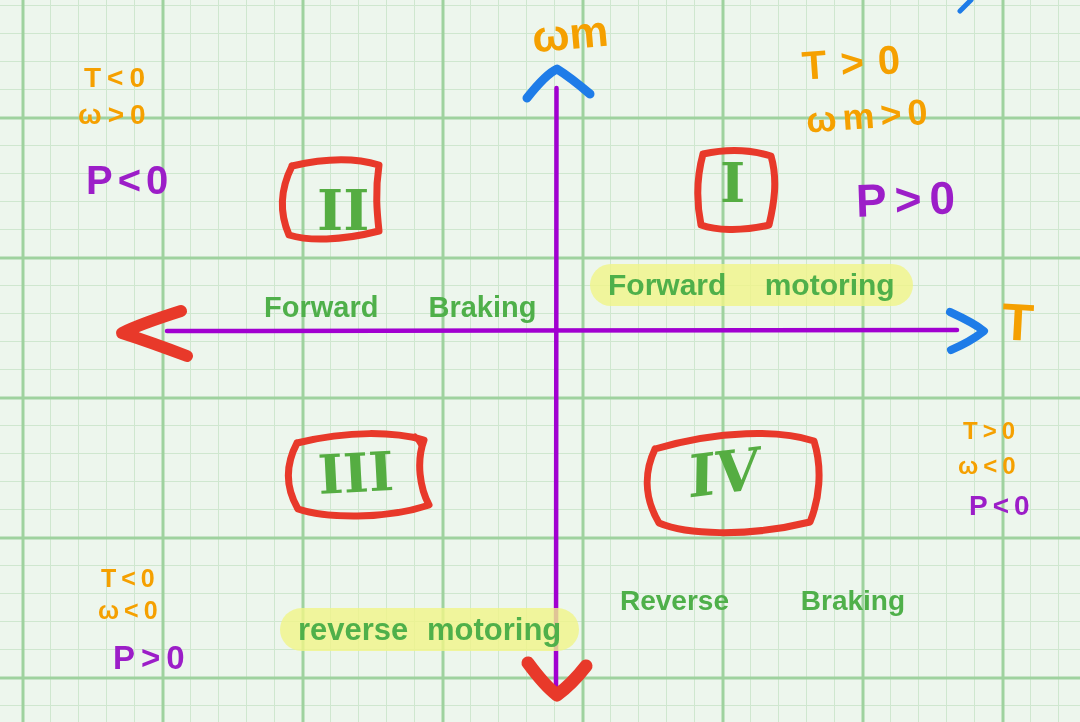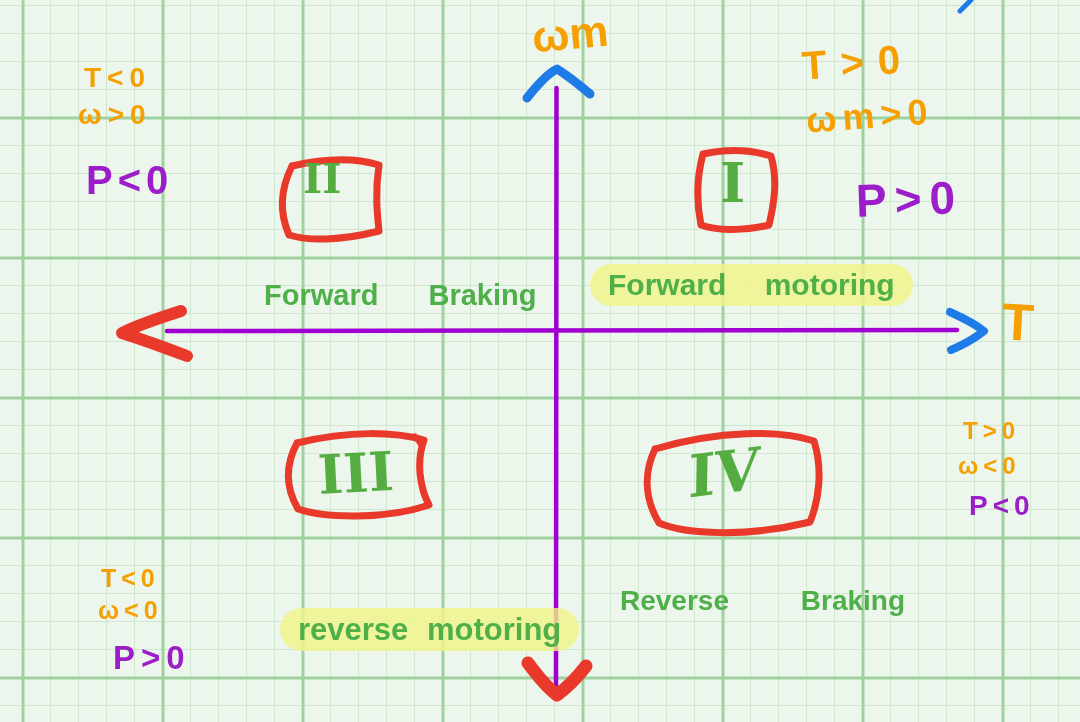--- a/index.html
+++ b/index.html
@@ -72,25 +72,25 @@
 
   <div class="label orange" style="left:963px;top:419px;font-size:24px;letter-spacing:5px;">T&gt;0</div>
   <div class="label orange" style="left:958px;top:454px;font-size:24px;letter-spacing:5px;">ω&lt;0</div>
   <div class="label purple" style="left:969px;top:492px;font-size:28px;letter-spacing:5px;">P&lt;0</div>
 
   <div class="label orange" style="left:101px;top:566px;font-size:25px;letter-spacing:5px;">T&lt;0</div>
   <div class="label orange" style="left:98px;top:598px;font-size:25px;letter-spacing:5px;">ω&lt;0</div>
   <div class="label purple" style="left:113px;top:641px;font-size:33px;letter-spacing:6px;">P&gt;0</div>
 
   <div class="numeral" style="left:720px;top:156px;font-size:54px;">I</div>
-  <div class="numeral" style="left:303px;top:159px;font-size:41px;">II</div>
+  <div class="numeral" style="left:303px;top:182px;font-size:56px;padding-left:14px;">II</div>
   <div class="numeral" style="left:318px;top:446px;font-size:54px;transform:rotate(-3deg);">III</div>
   <div class="numeral" style="left:688px;top:444px;font-size:58px;transform:rotate(-7deg) skewX(-8deg);">IV</div>
 
-  <div class="label green" style="left:264px;top:281px;font-size:29px;word-spacing:42px;">Forward Braking</div>
+  <div class="label green" style="left:264px;top:293px;font-size:29px;word-spacing:42px;">Forward Braking</div>
   <div class="pill" style="left:590px;top:264px;text-align:right;">
     <span class="label-inline" style="font-size:30px;word-spacing:30px;">Forward motoring</span>
   </div>
   <div class="pill" style="left:280px;top:608px;">
     <span style="font-size:31px;word-spacing:10px;">reverse motoring</span>
   </div>
   <div class="label green" style="left:620px;top:587px;font-size:28px;word-spacing:64px;">Reverse Braking</div>
 
 </div>
 

